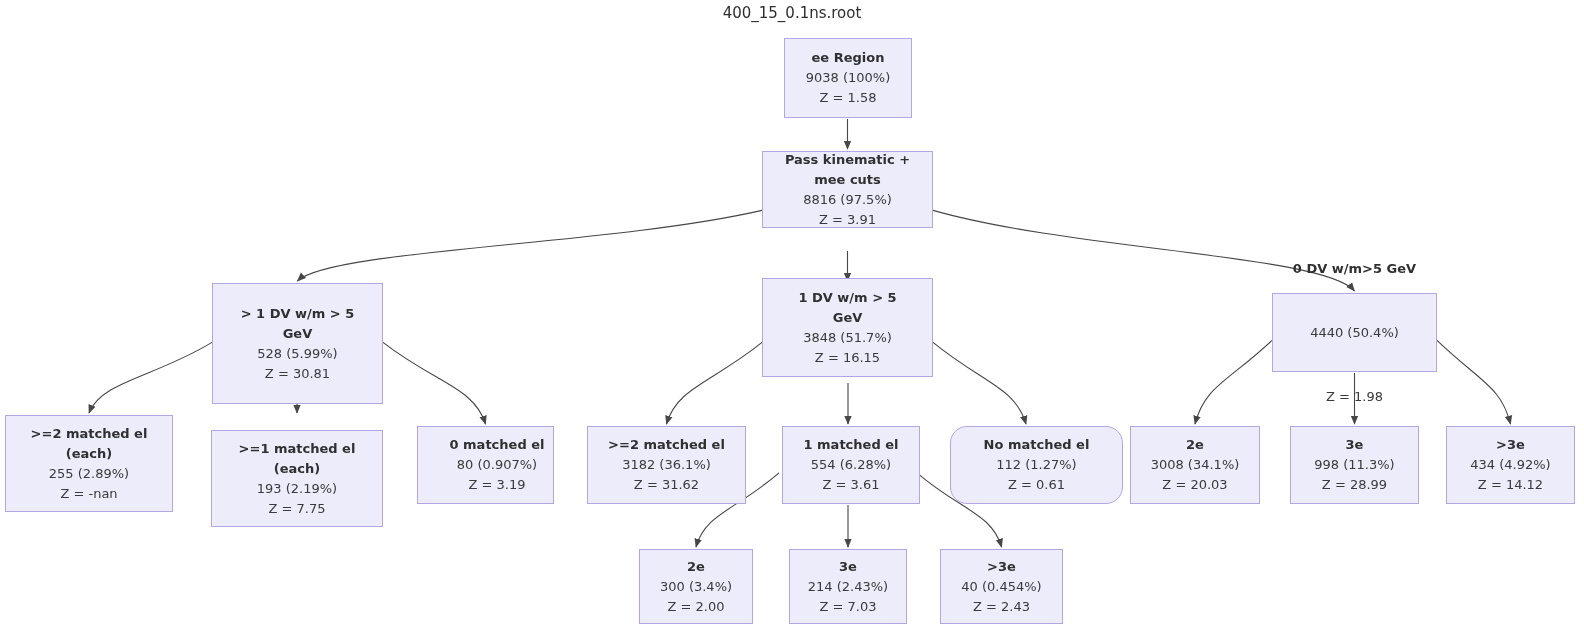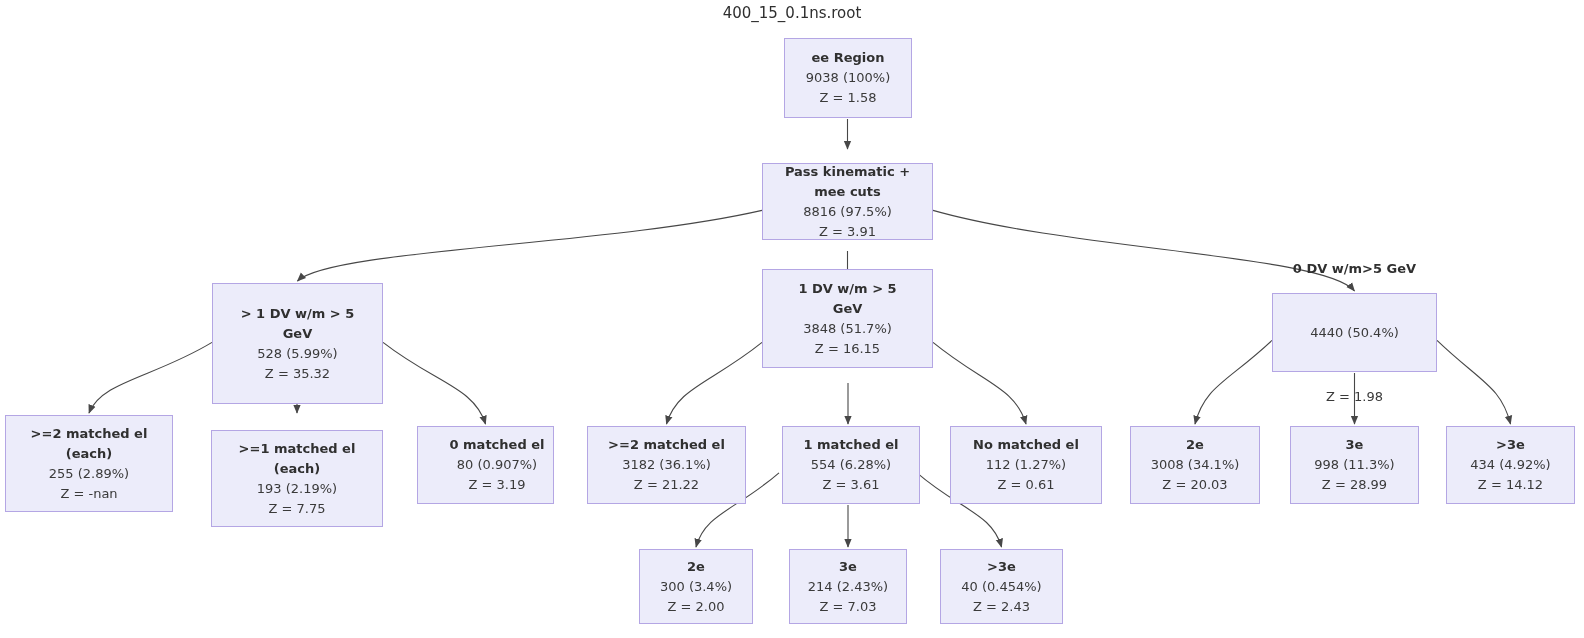--- a/index.html
+++ b/index.html
@@ -80,33 +80,33 @@
       <path d="M 848 505 L 848 547" fill="none" stroke="#474747" stroke-width="1.1" marker-end="url(#arrow)"></path>
       <path d="M 917 472.8 C 960.0 509.9 992.3 513.6 1001.5 547" fill="none" stroke="#474747" stroke-width="1.1" marker-end="url(#arrow)"></path>
     </svg>
   <div class="graph-title">400_15_0.1ns.root</div>
   <div id="nodes">
       <div class="node" style="left: 784px; top: 38px; width: 128px; height: 80px;">
         <div class="nl">ee Region</div>
         <div class="nv">9038 (100%)</div>
         <div class="nv">Z = 1.58</div>
       </div>
-      <div class="node" style="left: 762px; top: 151px; width: 171px; height: 77px; margin-top: 12px;">
+      <div class="node" style="left: 762px; top: 151px; width: 171px; height: 77px;">
         <div class="nl">Pass kinematic +
 mee cuts</div>
         <div class="nv">8816 (97.5%)</div>
         <div class="nv">Z = 3.91</div>
       </div>
       <div class="node" style="left: 212px; top: 283px; width: 171px; height: 121px;">
         <div class="nl">&gt; 1 DV w/m &gt; 5
 GeV</div>
         <div class="nv">528 (5.99%)</div>
-        <div class="nv">Z = 35.32</div>
+        <div class="nv">Z = 30.81</div>
       </div>
-      <div class="node" style="left: 762px; top: 269px; width: 171px; height: 99px;">
+      <div class="node" style="left: 762px; top: 278px; width: 171px; height: 99px;">
         <div class="nl">1 DV w/m &gt; 5
 GeV</div>
         <div class="nv">3848 (51.7%)</div>
         <div class="nv">Z = 16.15</div>
       </div>
       <div class="node" style="left: 1272px; top: 293px; width: 165px; height: 79px; gap: 44px;">
         <div class="nl">0 DV w/m&gt;5 GeV</div>
         <div class="nv">4440 (50.4%)</div>
         <div class="nv">Z = 1.98</div>
       </div>
@@ -123,28 +123,28 @@
         <div class="nv">Z = 7.75</div>
       </div>
       <div class="node" style="left: 417px; top: 426px; width: 137px; height: 78px; padding-left: 23px;">
         <div class="nl">0 matched el</div>
         <div class="nv">80 (0.907%)</div>
         <div class="nv">Z = 3.19</div>
       </div>
       <div class="node" style="left: 587px; top: 426px; width: 159px; height: 78px;">
         <div class="nl">&gt;=2 matched el</div>
         <div class="nv">3182 (36.1%)</div>
-        <div class="nv">Z = 21.22</div>
+        <div class="nv">Z = 31.62</div>
       </div>
       <div class="node" style="left: 782px; top: 426px; width: 138px; height: 78px;">
         <div class="nl">1 matched el</div>
         <div class="nv">554 (6.28%)</div>
         <div class="nv">Z = 3.61</div>
       </div>
-      <div class="node" style="left: 950px; top: 426px; width: 152px; height: 78px;">
+      <div class="node" style="left: 950px; top: 426px; width: 173px; height: 78px; border-radius: 17px;">
         <div class="nl">No matched el</div>
         <div class="nv">112 (1.27%)</div>
         <div class="nv">Z = 0.61</div>
       </div>
       <div class="node" style="left: 1130px; top: 426px; width: 130px; height: 78px;">
         <div class="nl">2e</div>
         <div class="nv">3008 (34.1%)</div>
         <div class="nv">Z = 20.03</div>
       </div>
       <div class="node" style="left: 1290px; top: 426px; width: 129px; height: 78px;">

